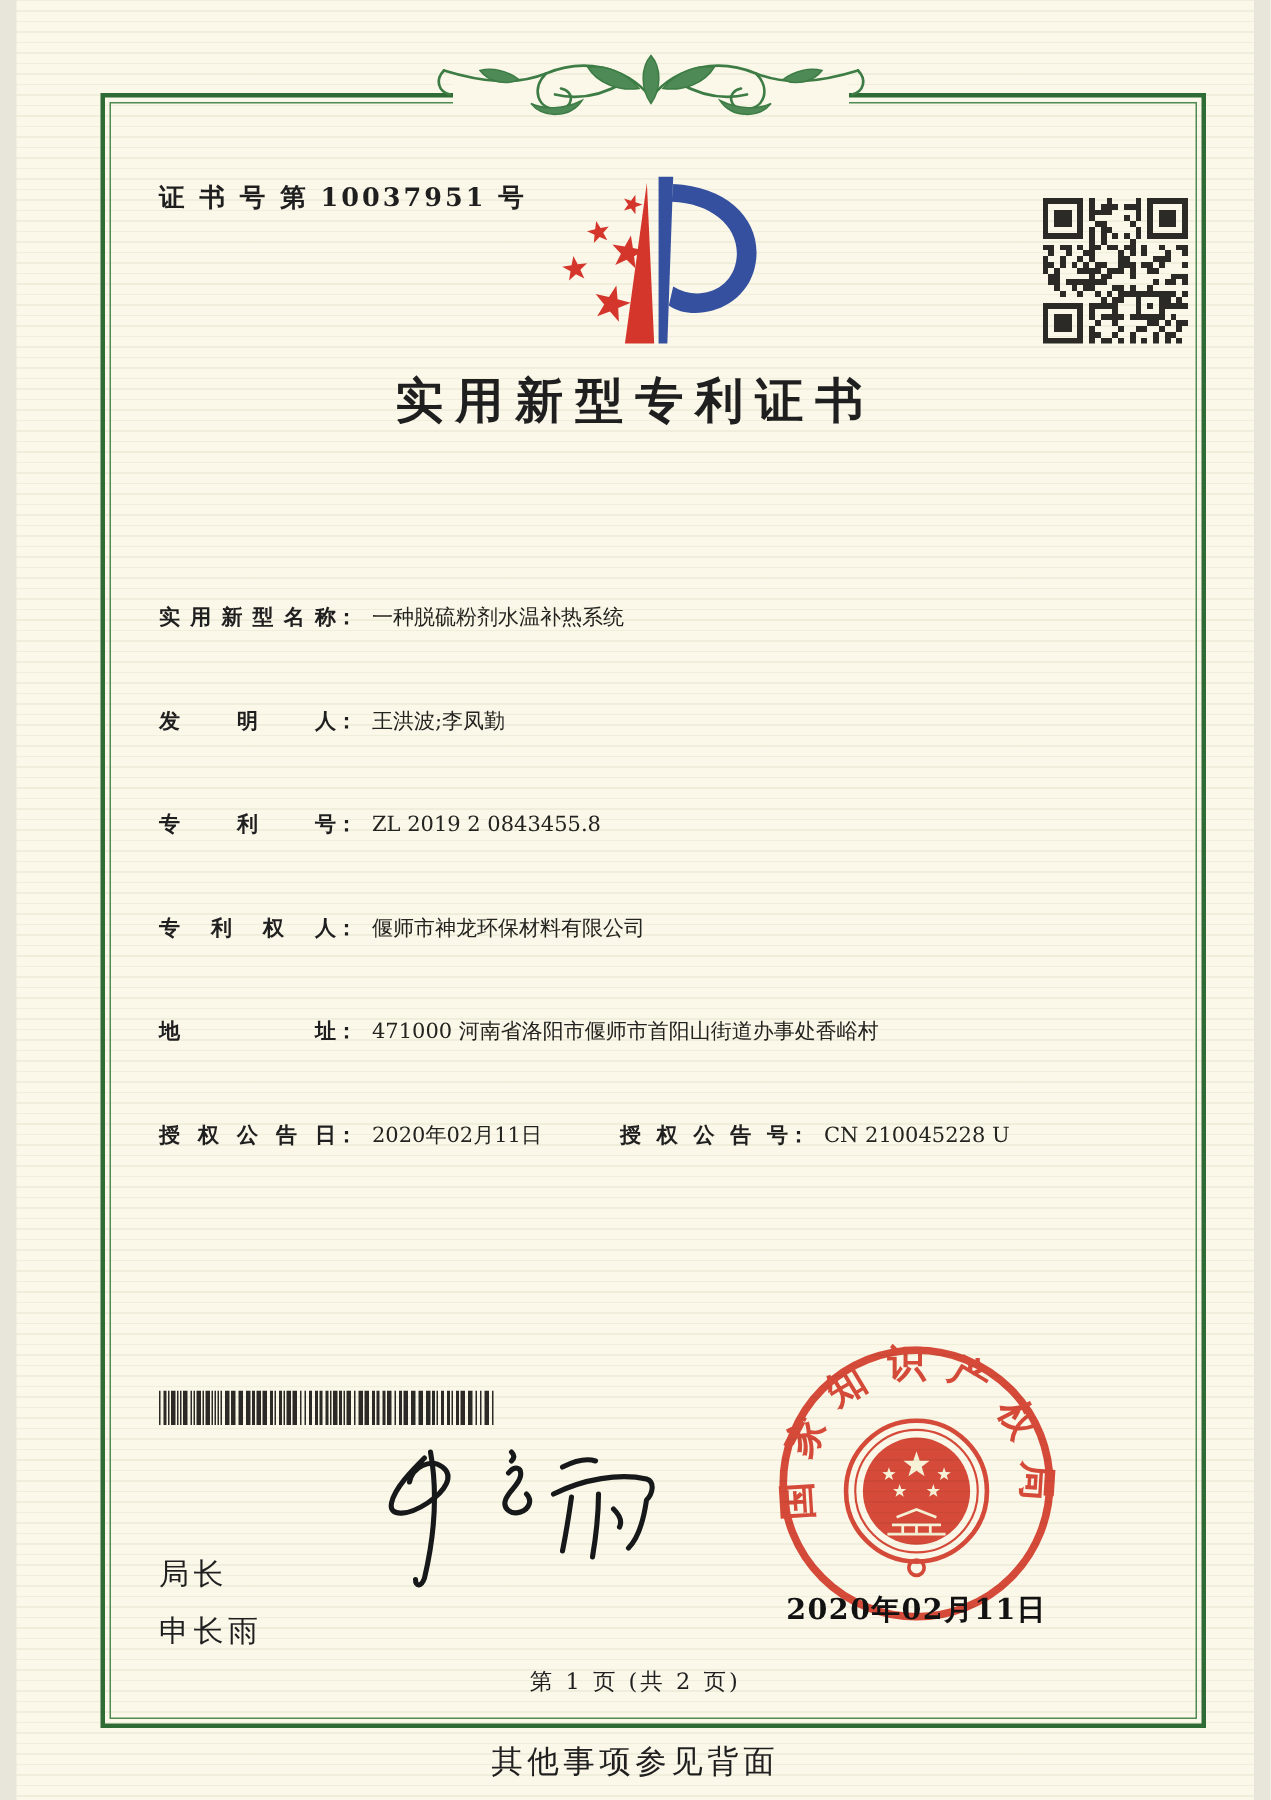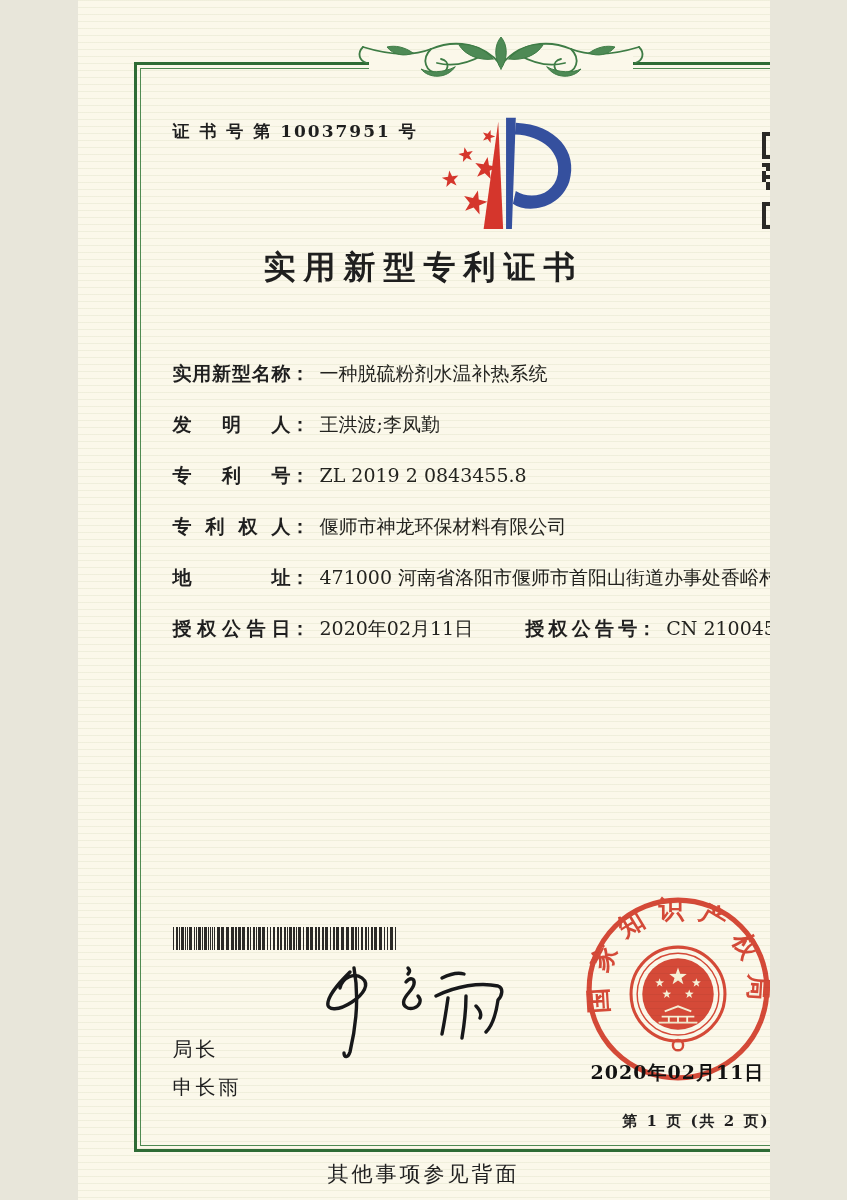--- a/index.html
+++ b/index.html
@@ -1,46 +1,46 @@
 <!DOCTYPE html>
 <html><head>
 <meta charset="utf-8">
 <style>
   html,body{margin:0;padding:0;}
   body{background:#e8e6da;font-family:"DejaVu Serif","Liberation Serif",serif;}
   .page{
-    position:relative;width:692px;height:1200px;margin:0 auto;overflow:hidden;
+    position:relative;width:825px;height:1200px;margin:0 auto;overflow:hidden;
     background-color:#fbf8ea;
     background-image:repeating-linear-gradient(to bottom, rgba(168,180,132,.14) 0 1px, rgba(0,0,0,0) 1px 7px);
     color:#1f1f1f;
   }
   .frame{position:absolute;left:56px;top:62px;width:731px;height:1084px;border:3px solid #2e6b35;}
   .frame::after{content:"";position:absolute;inset:3px;border:1px solid #4f8a52;}
   .ornament{position:absolute;top:33px;left:273px;width:300px;height:60px;}
   .cert-no{position:absolute;left:95px;top:120px;font-size:17px;letter-spacing:2px;font-weight:bold;}
   .logo{position:absolute;left:352px;top:104px;width:156px;height:134px;}
   .qr{position:absolute;left:684px;top:132px;width:97px;height:97px;}
   .title{position:absolute;left:0;top:246px;width:100%;text-align:center;
          font-size:32px;font-weight:bold;letter-spacing:8px;}
   .fields{position:absolute;left:95px;top:358px;width:660px;}
-  .field-row{margin-bottom:21px;font-size:19px;line-height:30px;white-space:nowrap;}
+  .field-row{margin-bottom:21px;font-size:14px;line-height:30px;white-space:nowrap;margin-top:39px;}
   .field-label{display:inline-block;width:118px;text-align:justify;text-align-last:justify;font-weight:bold;vertical-align:top;}
   .field-label.short{width:112px;}
   .colon{font-weight:bold;}
   .field-value{margin-left:10px;color:#23231f;}
   .pair2{margin-left:52px;}
   .paragraphs{position:absolute;left:95px;top:702px;width:660px;font-size:19.5px;line-height:27.5px;text-align:justify;}
   .paragraphs p{margin:0;text-indent:2em;}
   .barcode{position:absolute;left:95px;top:927px;width:228px;height:23px;}
   .officer{position:absolute;left:95px;top:990px;font-size:20px;line-height:38px;letter-spacing:3px;margin-top:40px;}
   .signature{position:absolute;left:232px;top:962px;width:210px;height:100px;}
   .seal{position:absolute;left:503px;top:892px;width:194px;height:194px;opacity:.92;mix-blend-mode:multiply;}
   .seal-date{position:absolute;left:498px;top:1060px;width:204px;text-align:center;
              font-size:19px;letter-spacing:1px;font-weight:bold;color:#121212;z-index:5;}
-  .page-num{position:absolute;left:0;top:1112px;width:100%;text-align:right;font-size:15px;letter-spacing:2px;font-weight:bold;}
+  .page-num{position:absolute;left:0;top:1112px;width:100%;text-align:center;font-size:15px;letter-spacing:2px;}
   .back-note{position:absolute;left:0;top:1160px;width:100%;text-align:center;font-size:21px;letter-spacing:3px;}
 </style>
 </head>
 <body>
 
 <div class="page">
 
   <div class="frame"></div>
 
   <svg class="ornament" viewBox="0 0 300 60" aria-hidden="true">

